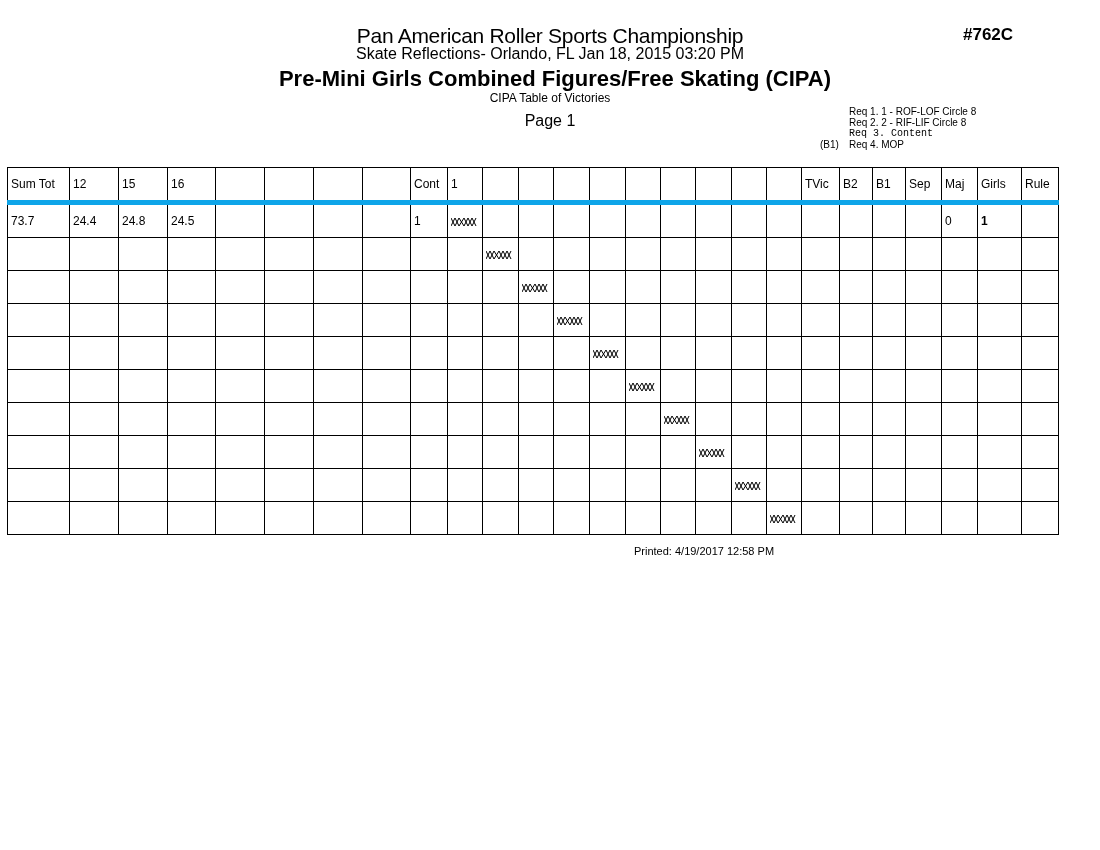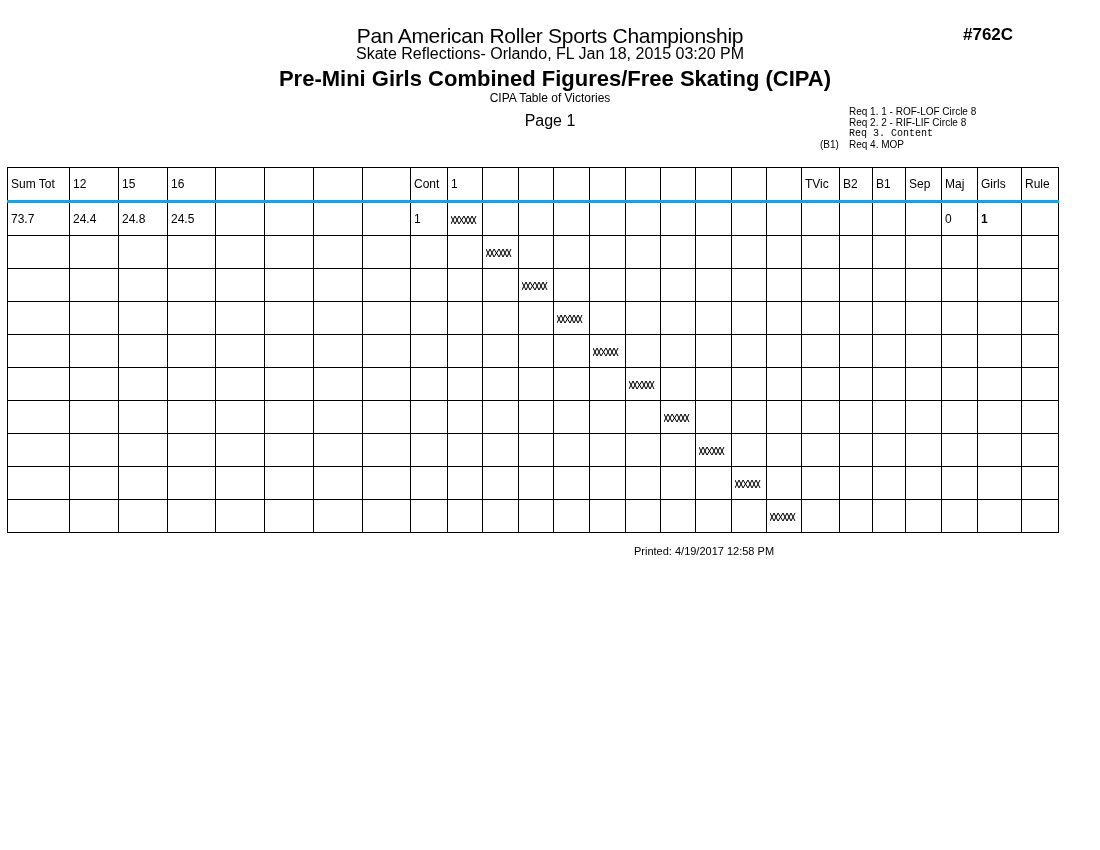--- a/index.html
+++ b/index.html
@@ -12,21 +12,21 @@
   #t4 { left:300px; width:500px; top:91px; font-size:12px; }
   #t5 { left:300px; width:500px; top:112px; font-size:16px; }
   #event-no { left:963px; top:25px; font-size:17px; font-weight:bold; }
   .req { position:absolute; left:820px; font-size:10px; line-height:12px; white-space:nowrap;margin-top:33px; }
   .req .tag { display:inline-block; width:29px; }
   #printed { left:634px; top:545px; font-size:11px; }
 
   table.grid { position:absolute; left:7px; top:167px; border-collapse:collapse; table-layout:fixed; }
   table.grid td { border:1px solid #000; padding:0 0 0 3px; font-size:12px; height:32px; vertical-align:middle; overflow:hidden; white-space:nowrap; }
   table.grid tr.head td { height:32px; }
-  table.grid tr.head td { border-bottom:3px solid #0ea5e9; }
+  table.grid tr.head td { border-bottom:5px solid #0ea5e9; }
   .xxx { display:inline-block; width:26px; height:10px; vertical-align:middle; }
   .bold { font-weight:bold; }
 </style>
 </head>
 <body>
 
 <div class="abs center" id="t1">Pan American Roller Sports Championship</div>
 <div class="abs center" id="t2">Skate Reflections- Orlando, FL  Jan 18, 2015  03:20 PM</div>
 <div class="abs center" id="t3">Pre-Mini Girls Combined Figures/Free Skating (CIPA)</div>
 <div class="abs center" id="t4">CIPA Table of Victories</div>

